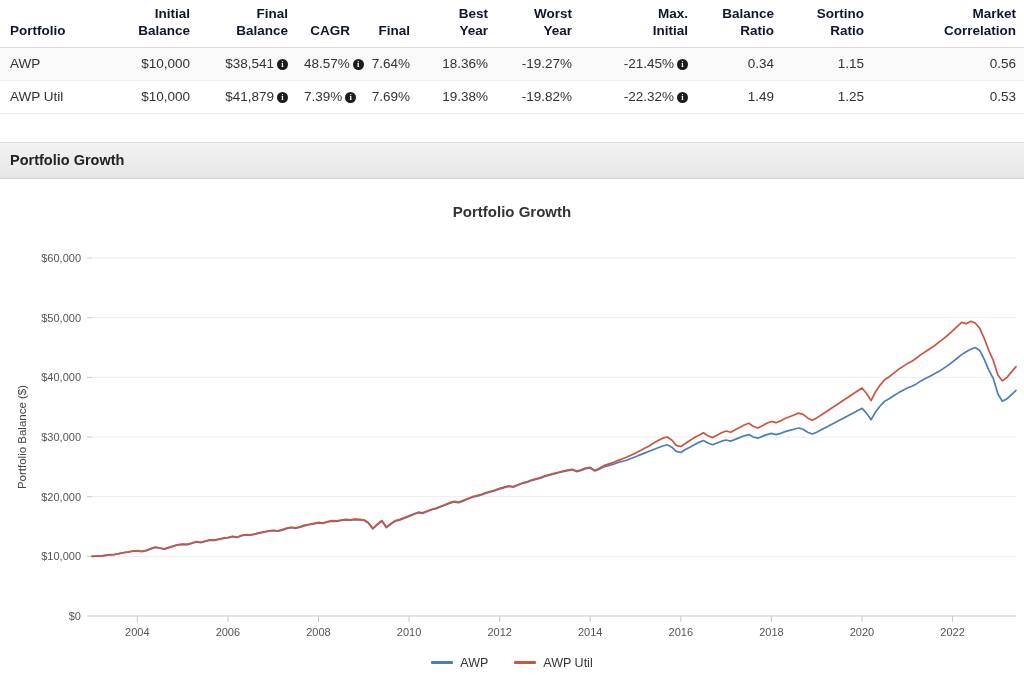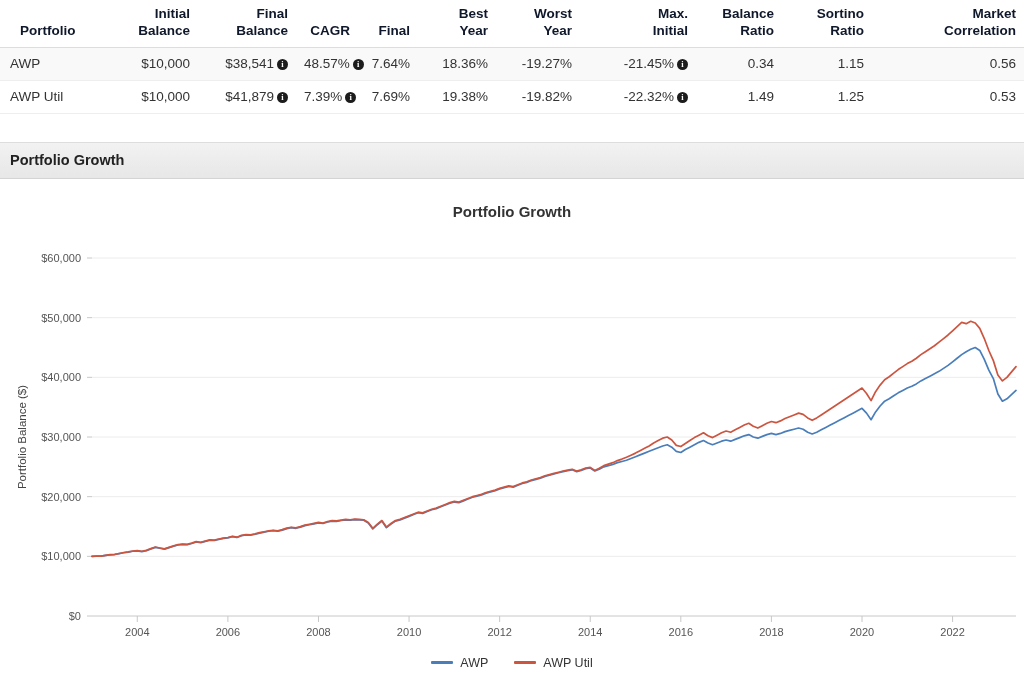--- a/index.html
+++ b/index.html
@@ -23,21 +23,21 @@
   table.metrics th {
     font-weight: bold;
     vertical-align: bottom;
     padding: 6px 8px 7px 8px;
     text-align: right;
     line-height: 1.25;
     border-bottom: 1px solid #dddddd;
     color: #0f172a;
     white-space: normal;
   }
-  table.metrics th.first { text-align: left; padding-left: 20px; }
+  table.metrics th.first { text-align: left; padding-left: 10px; }
   table.metrics td {
     padding: 8px 8px 9px 8px;
     text-align: right;
     border-bottom: 1px solid #eeeeee;
     white-space: nowrap;
     color: #333;
   }
   table.metrics td.first { text-align: left; padding-left: 10px; }
   table.metrics tbody tr.alt td { background: #f9f9f9; }
   .info-icon {

